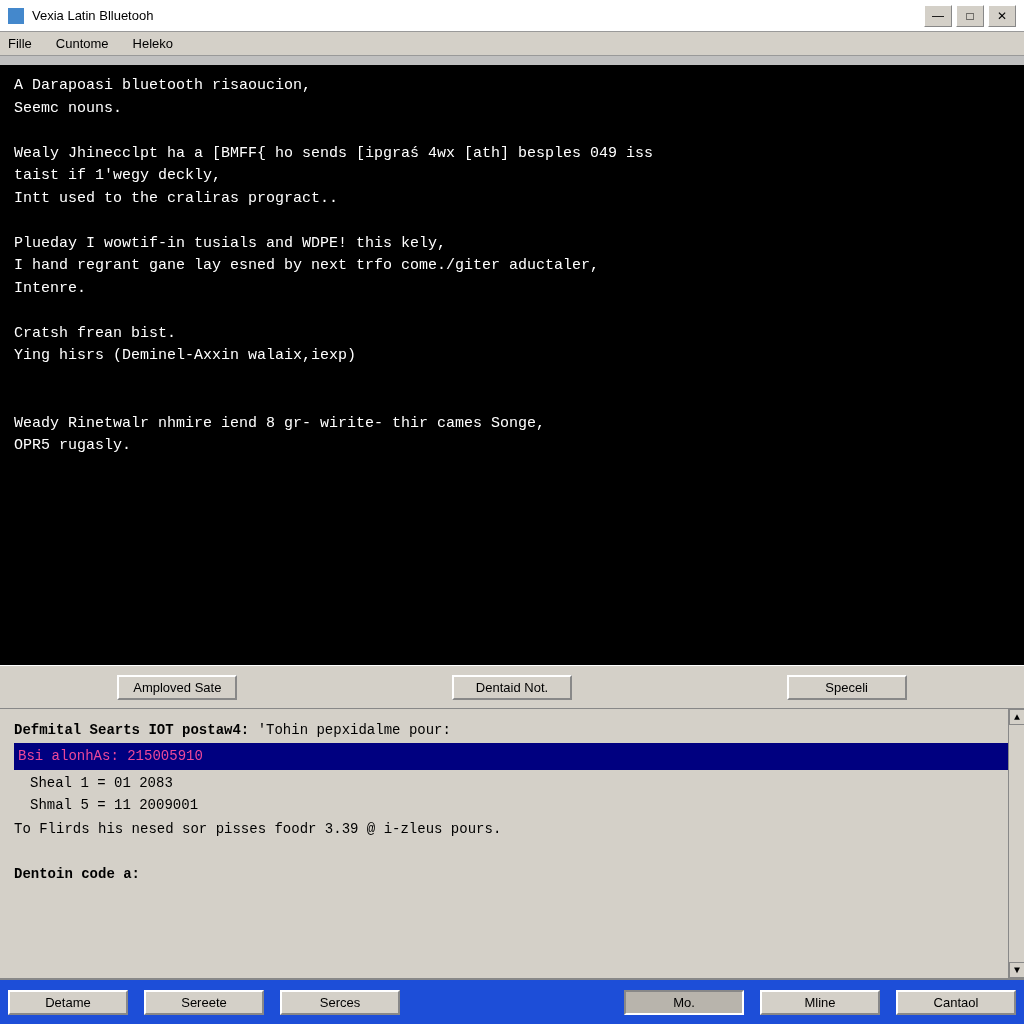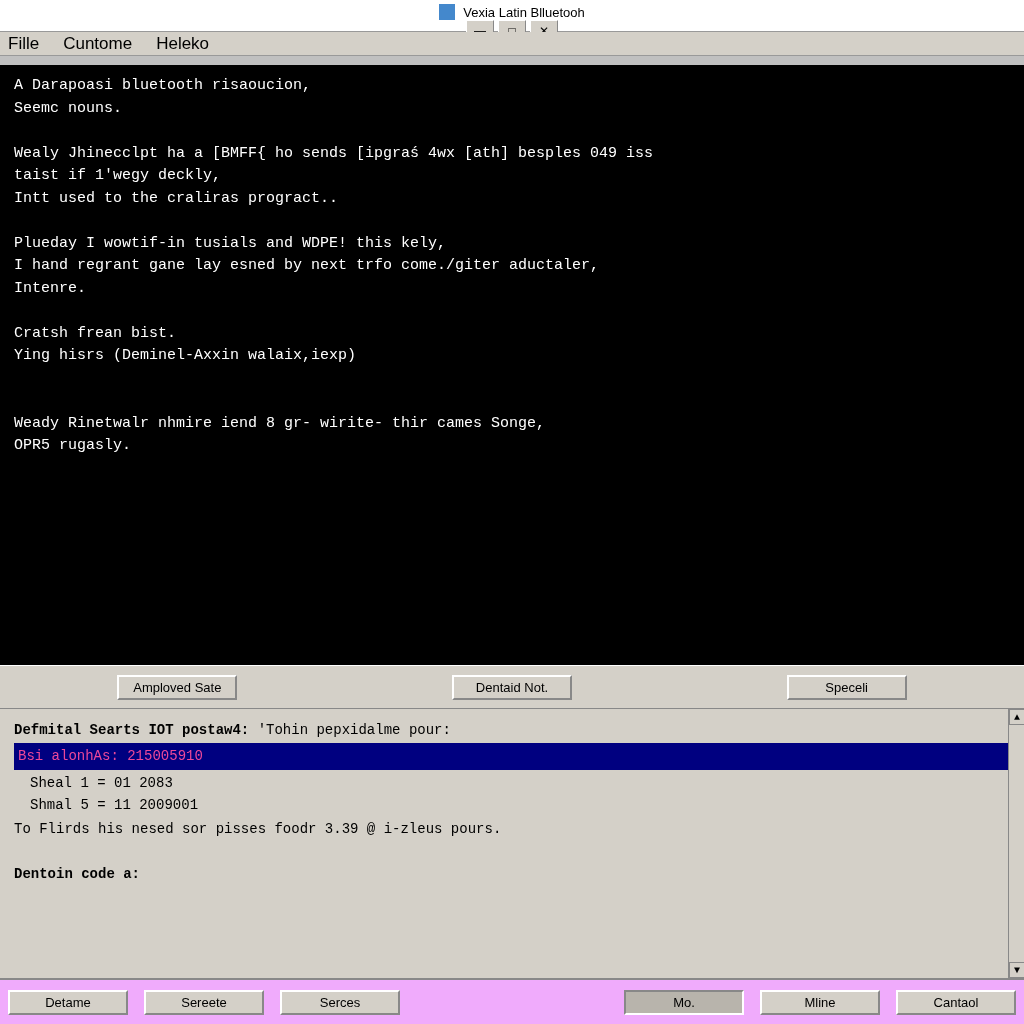--- a/index.html
+++ b/index.html
@@ -16,21 +16,20 @@
     
     .title-bar {
       background: white;
       border-bottom: 1px solid #999;
       display: flex;
       align-items: center;
       justify-content: space-between;
       padding: 4px 8px;
       height: 32px;
       flex-shrink: 0;
-      flex-direction: column;
     }
     .title-bar-left {
       display: flex;
       align-items: center;
       gap: 8px;
     }
     .title-icon {
       width: 16px;
       height: 16px;
       background: #4488cc;
@@ -65,21 +64,21 @@
       border-bottom: 1px solid #999;
       padding: 2px 4px;
       display: flex;
       gap: 16px;
       height: 24px;
       align-items: center;
       flex-shrink: 0;
     }
     .menu-item {
       font-family: Arial, sans-serif;
-      font-size: 17px;
+      font-size: 13px;
       cursor: pointer;
       padding: 1px 4px;
     }
 
     
     .terminal {
       background: #000;
       color: #fff;
       font-family: 'Courier New', Courier, monospace;
       font-size: 15px;
@@ -172,21 +171,21 @@
       justify-content: center;
       font-size: 10px;
       cursor: pointer;
       position: absolute;
     }
     .scroll-arrow.top { top: 0; }
     .scroll-arrow.bottom { bottom: 0; }
 
     
     .button-row-2 {
-      background: #f0abfc;
+      background: #1d4ed8;
       border-top: 2px solid #888;
       display: flex;
       align-items: center;
       padding: 22px 8px;
       gap: 16px;
       flex-shrink: 0;
       height: 46px;
     }
     .win-btn-sm {
       background: #d4d0c8;

